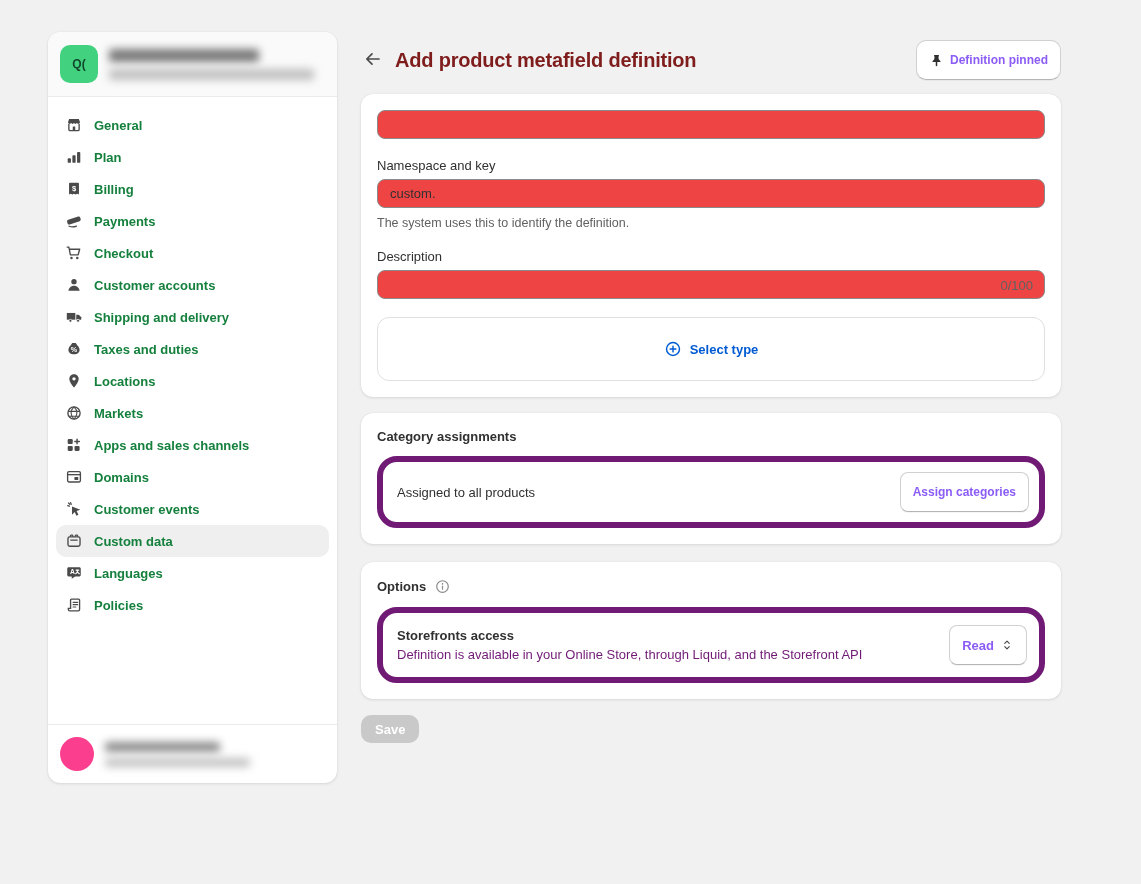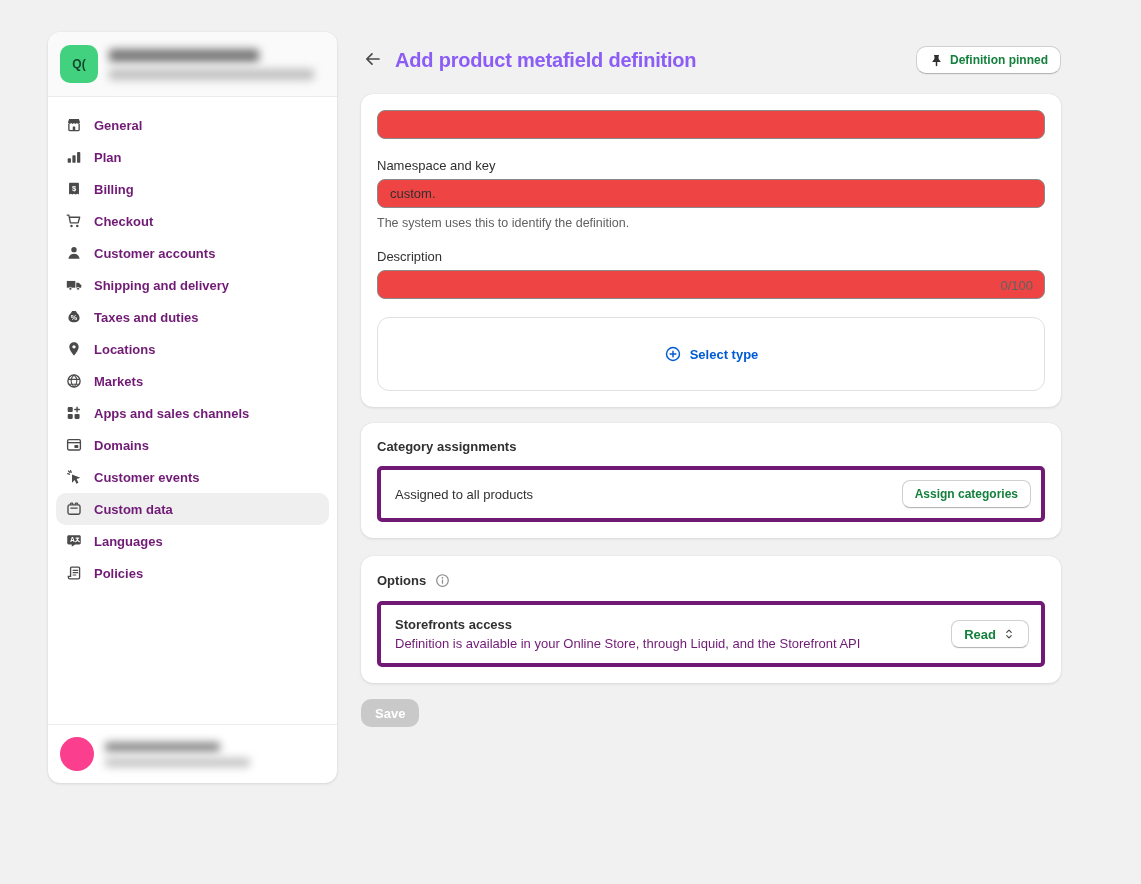--- a/index.html
+++ b/index.html
@@ -31,45 +31,45 @@
   .blur-bar { border-radius:3px; filter:blur(4px); }
   .sb-header .bar-name { width:150px; height:13px; background:#777; }
   .sb-header .bar-mail { width:205px; height:11px; background:#bfbfbf; margin-top:7px; }
   .sb-footer .bar-name { width:115px; height:10px; background:#8a8a8a; }
   .sb-footer .bar-mail { width:145px; height:9px; background:#c2c2c2; margin-top:6px; }
 
   .sb-nav { padding:12px 8px 6px 8px; }
   .nav-item {
     display:flex; align-items:center; gap:10px; height:32px;
     padding:0 8px; border-radius:10px; cursor:pointer;
-    font-weight:600; color:#701a75; font-size:13px;
+    font-weight:600; color:#15803d; font-size:13px;
   }
   .nav-item.active { background:#efefef; }
   .nav-item .ic { width:20px; height:20px; flex-shrink:0; display:flex; align-items:center; justify-content:center; }
   .nav-item .ic svg { width:18px; height:18px; }
 
   .sb-footer {
     margin-top:auto; border-top:1px solid #ebebeb;
     display:flex; align-items:center; gap:11px; padding:12px;
   }
   .user-avatar { width:34px; height:34px; border-radius:50%; background:#fb3e8d; flex-shrink:0; }
 
   
   .main-col { width:700px; margin-left:24px; display:flex; flex-direction:column; }
   .page-header { display:flex; align-items:center; margin-top:12px; height:32px; }
   .back-btn { width:24px; height:24px; display:flex; align-items:center; justify-content:center;
     cursor:pointer; border-radius:6px; flex-shrink:0; }
-  .page-title { font-size:20px; font-weight:700; color:#8b5cf6; margin-left:10px; letter-spacing:-.2px; }
+  .page-title { font-size:20px; font-weight:700; color:#7f1d1d; margin-left:10px; letter-spacing:-.2px; }
   .spacer { flex:1; }
 
   .btn-secondary {
     display:inline-flex; align-items:center; gap:6px;
     background:#fff; border:1px solid #d0d0d0; border-bottom-color:#b5b5b5;
-    border-radius:8px; height:28px; padding:5px 12px;
-    font-family:inherit; font-size:12px; font-weight:600; color:#15803d; cursor:pointer;
+    border-radius:8px; height:40px; padding:5px 12px;
+    font-family:inherit; font-size:12px; font-weight:600; color:#8b5cf6; cursor:pointer;
     box-shadow:0 1px 0 rgba(0,0,0,.04);
   }
   .btn-pinned { border-radius:10px; }
 
   .card {
     background:#fff; border-radius:12px; padding:16px;
     box-shadow:0 1px 3px rgba(0,0,0,.1), 0 0 1px rgba(0,0,0,.12);
   }
   .card1 { margin-top:18px; }
   .card2 { margin-top:16px; }
@@ -82,30 +82,30 @@
   }
   .field-group { margin-top:19px; }
   .help-text { color:#616161; font-size:12.5px; margin-top:8px; }
   .input-wrap { position:relative; }
   .char-counter {
     position:absolute; right:12px; top:50%; transform:translateY(-50%);
     color:#616161; font-size:13px; pointer-events:none;
   }
 
   .select-type-box {
-    margin-top:18px; border:1px solid #e0e0e0; border-radius:12px; height:74px;
+    margin-top:18px; border:1px solid #e0e0e0; border-radius:12px; height:64px;
     display:flex; align-items:center; justify-content:center; gap:8px; cursor:pointer;
   }
   .select-type-label { color:#005bd3; font-weight:600; font-size:13px; }
 
   .section-heading { font-size:13px; font-weight:700; color:#303030; }
   .heading-row { display:flex; align-items:center; gap:8px; }
 
   .inner-box {
-    margin-top:12px; border:4px solid #701a75; border-radius:5px;
+    margin-top:12px; border:6px solid #701a75; border-radius:20px;
     display:flex; align-items:center; justify-content:space-between;
     padding:10px 10px 10px 14px;
   }
   .inner-box .left-text { font-size:13px; color:#303030; }
   .inner-box.tall { padding:12px 12px 12px 14px; align-items:center;justify-content:space-between; }
   .opt-title { font-size:13px; font-weight:600; color:#303030; }
   .opt-desc { font-size:13px; color:#701a75; margin-top:4px; }
 
   .save-row { display:flex; justify-content:flex-start; margin-top:16px; }
   .btn-save {
@@ -152,20 +152,29 @@
         <span>Plan</span>
       </div>
       <div class="nav-item">
         <span class="ic">
             <svg viewBox="0 0 20 20">
               <path fill="#4a4a4a" d="M5.5 3h9c.6 0 1 .4 1 1v12.2l-1.9-1-1.9 1-1.7-1-1.7 1-1.9-1-1.9 1V4c0-.6.4-1 1-1z"></path>
               <text x="10" y="11.8" text-anchor="middle" font-size="8.5" fill="#fff" font-weight="bold">$</text>
             </svg>
           </span>
         <span>Billing</span>
+      </div>
+      <div class="nav-item">
+        <span class="ic">
+            <svg viewBox="0 0 20 20">
+              <path fill="#4a4a4a" d="M3.6 8.7 14.6 5c1-.3 2 .2 2.3 1.2l.5 1.7c.3 1-.2 2-1.2 2.3L5.2 14c-1 .3-2-.2-2.3-1.2l-.5-1.7c-.3-1 .2-2.1 1.2-2.4z"></path>
+              <path fill="none" stroke="#4a4a4a" stroke-width="1.4" stroke-linecap="round" d="M4.5 15.8c2.7 1 5.5.9 8.3-.2"></path>
+            </svg>
+          </span>
+        <span>Payments</span>
       </div>
       <div class="nav-item">
         <span class="ic">
             <svg viewBox="0 0 20 20">
               <path fill="none" stroke="#4a4a4a" stroke-width="1.5" stroke-linecap="round" stroke-linejoin="round" d="M2.5 3.5h1.8L6 12h8.6l1.7-6.2H5.2"></path>
               <circle cx="7.2" cy="15.5" r="1.4" fill="#4a4a4a"></circle>
               <circle cx="13.6" cy="15.5" r="1.4" fill="#4a4a4a"></circle>
             </svg>
           </span>
         <span>Checkout</span>

